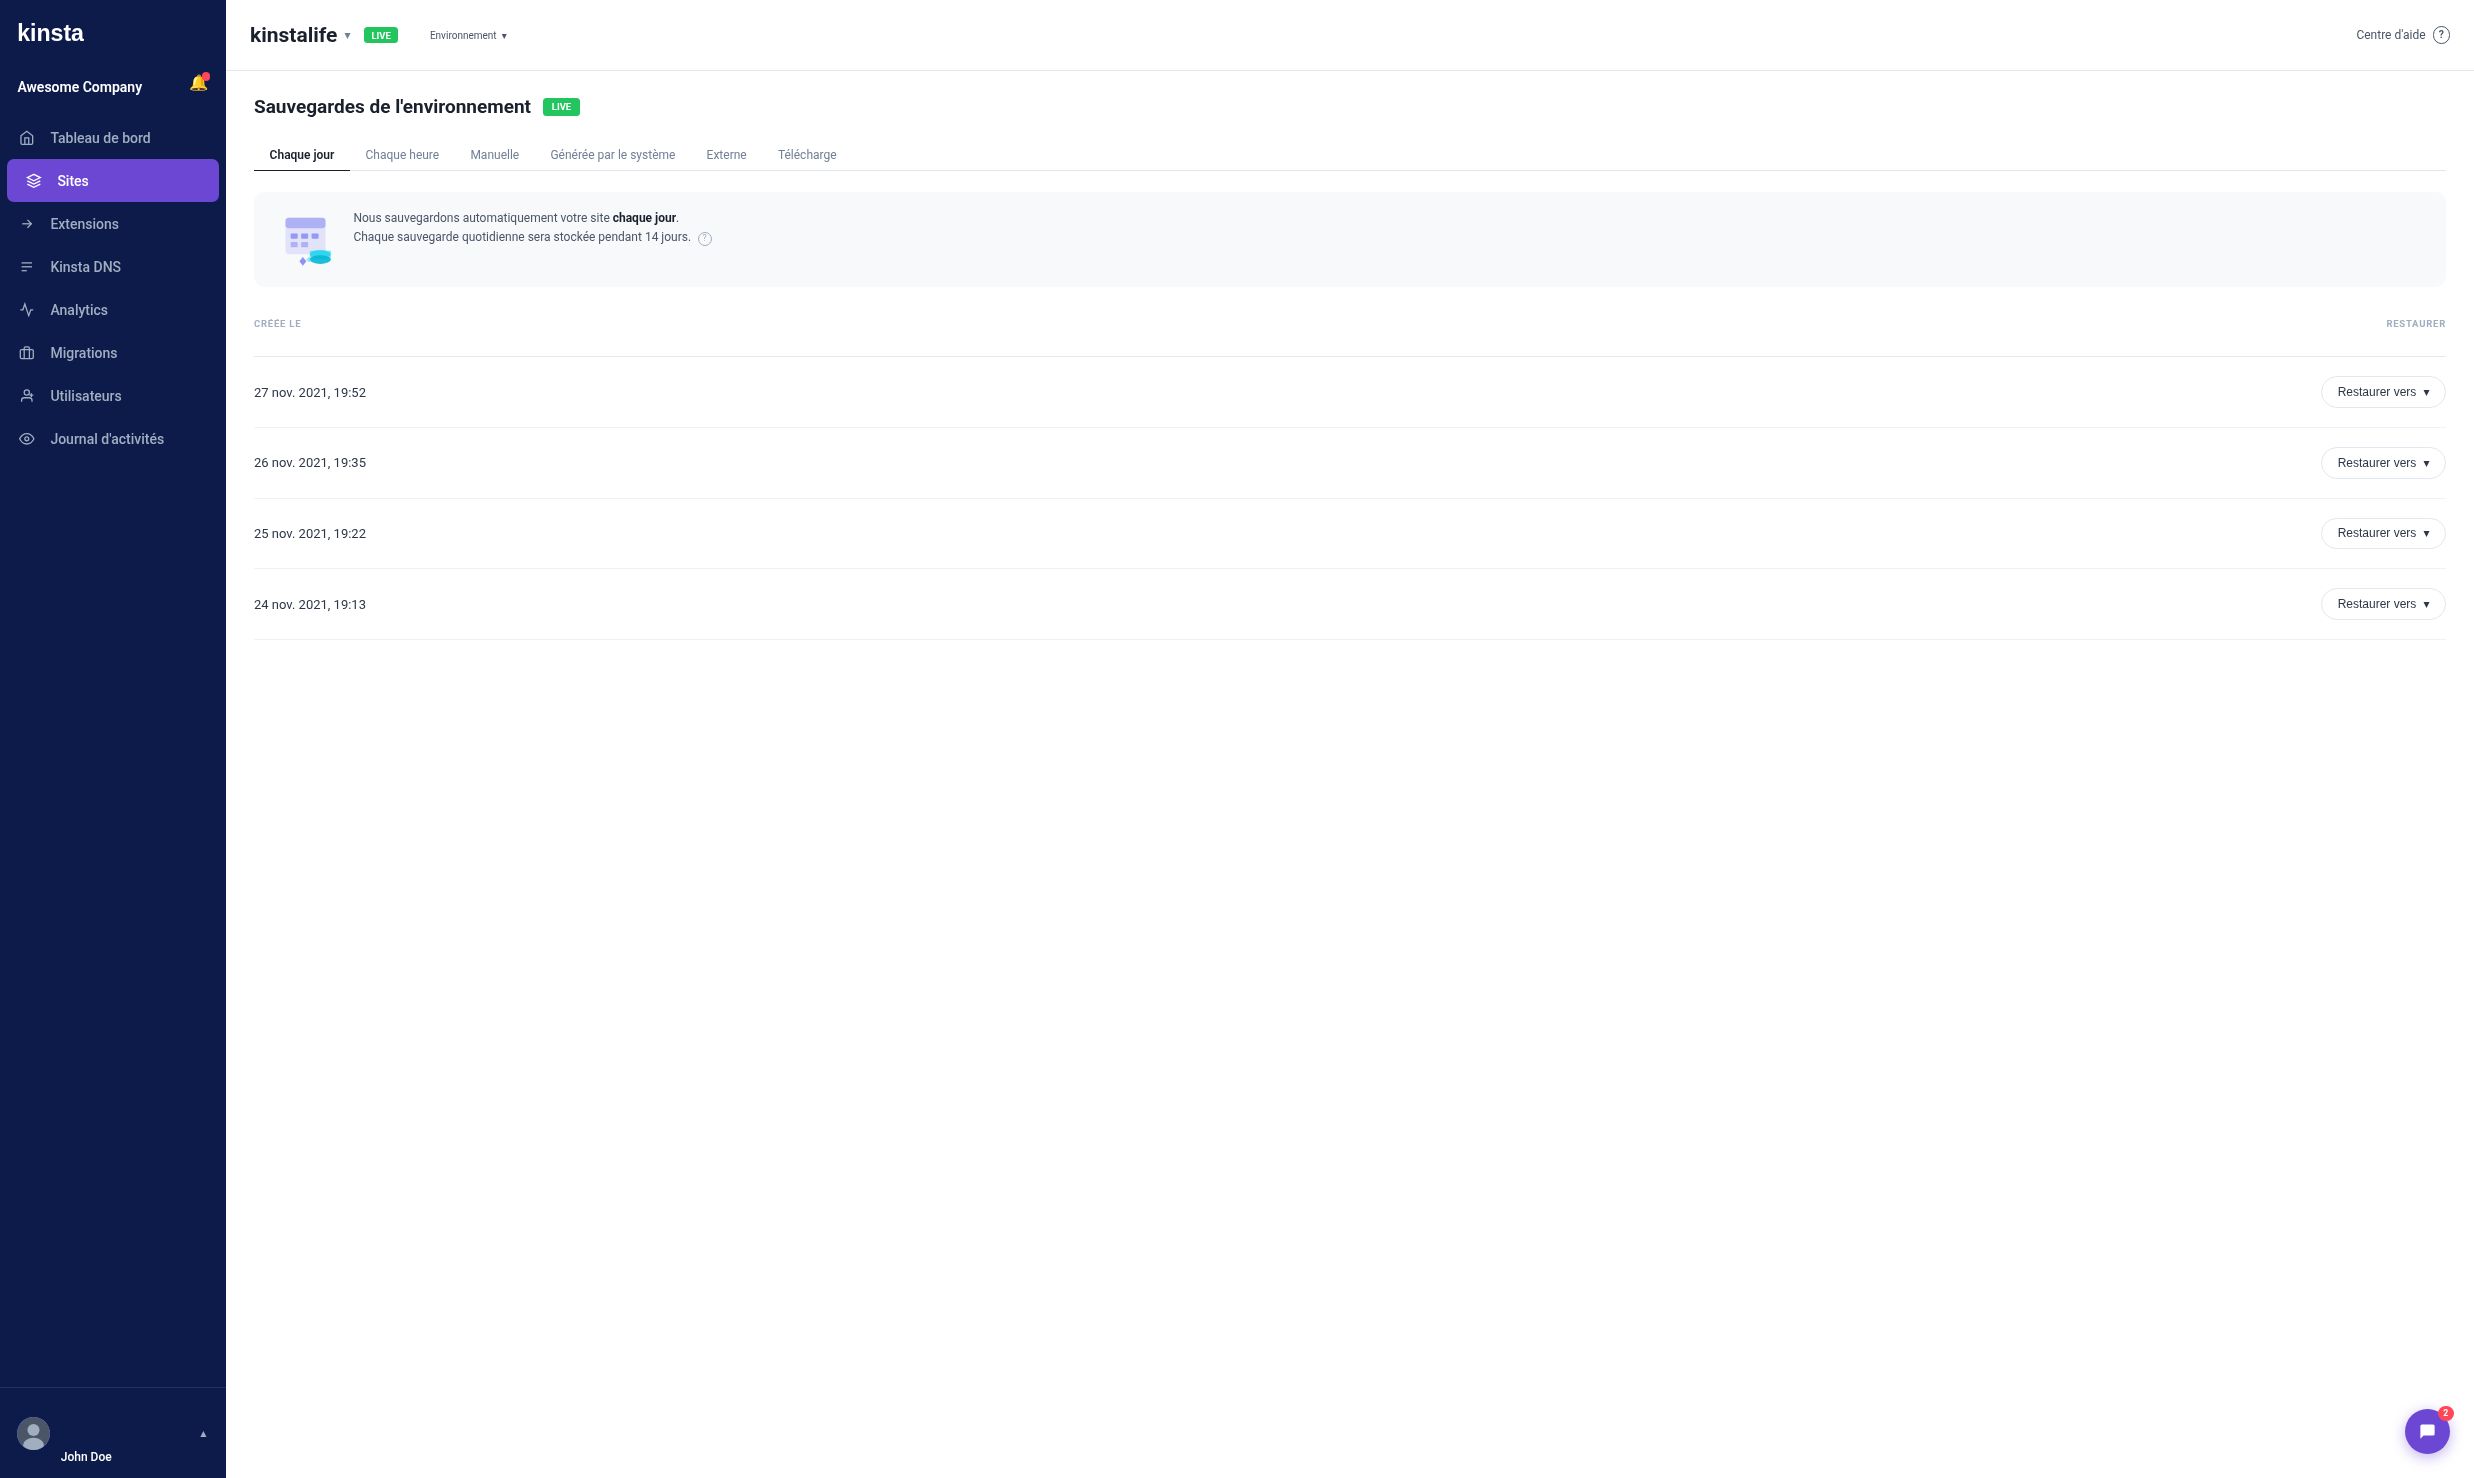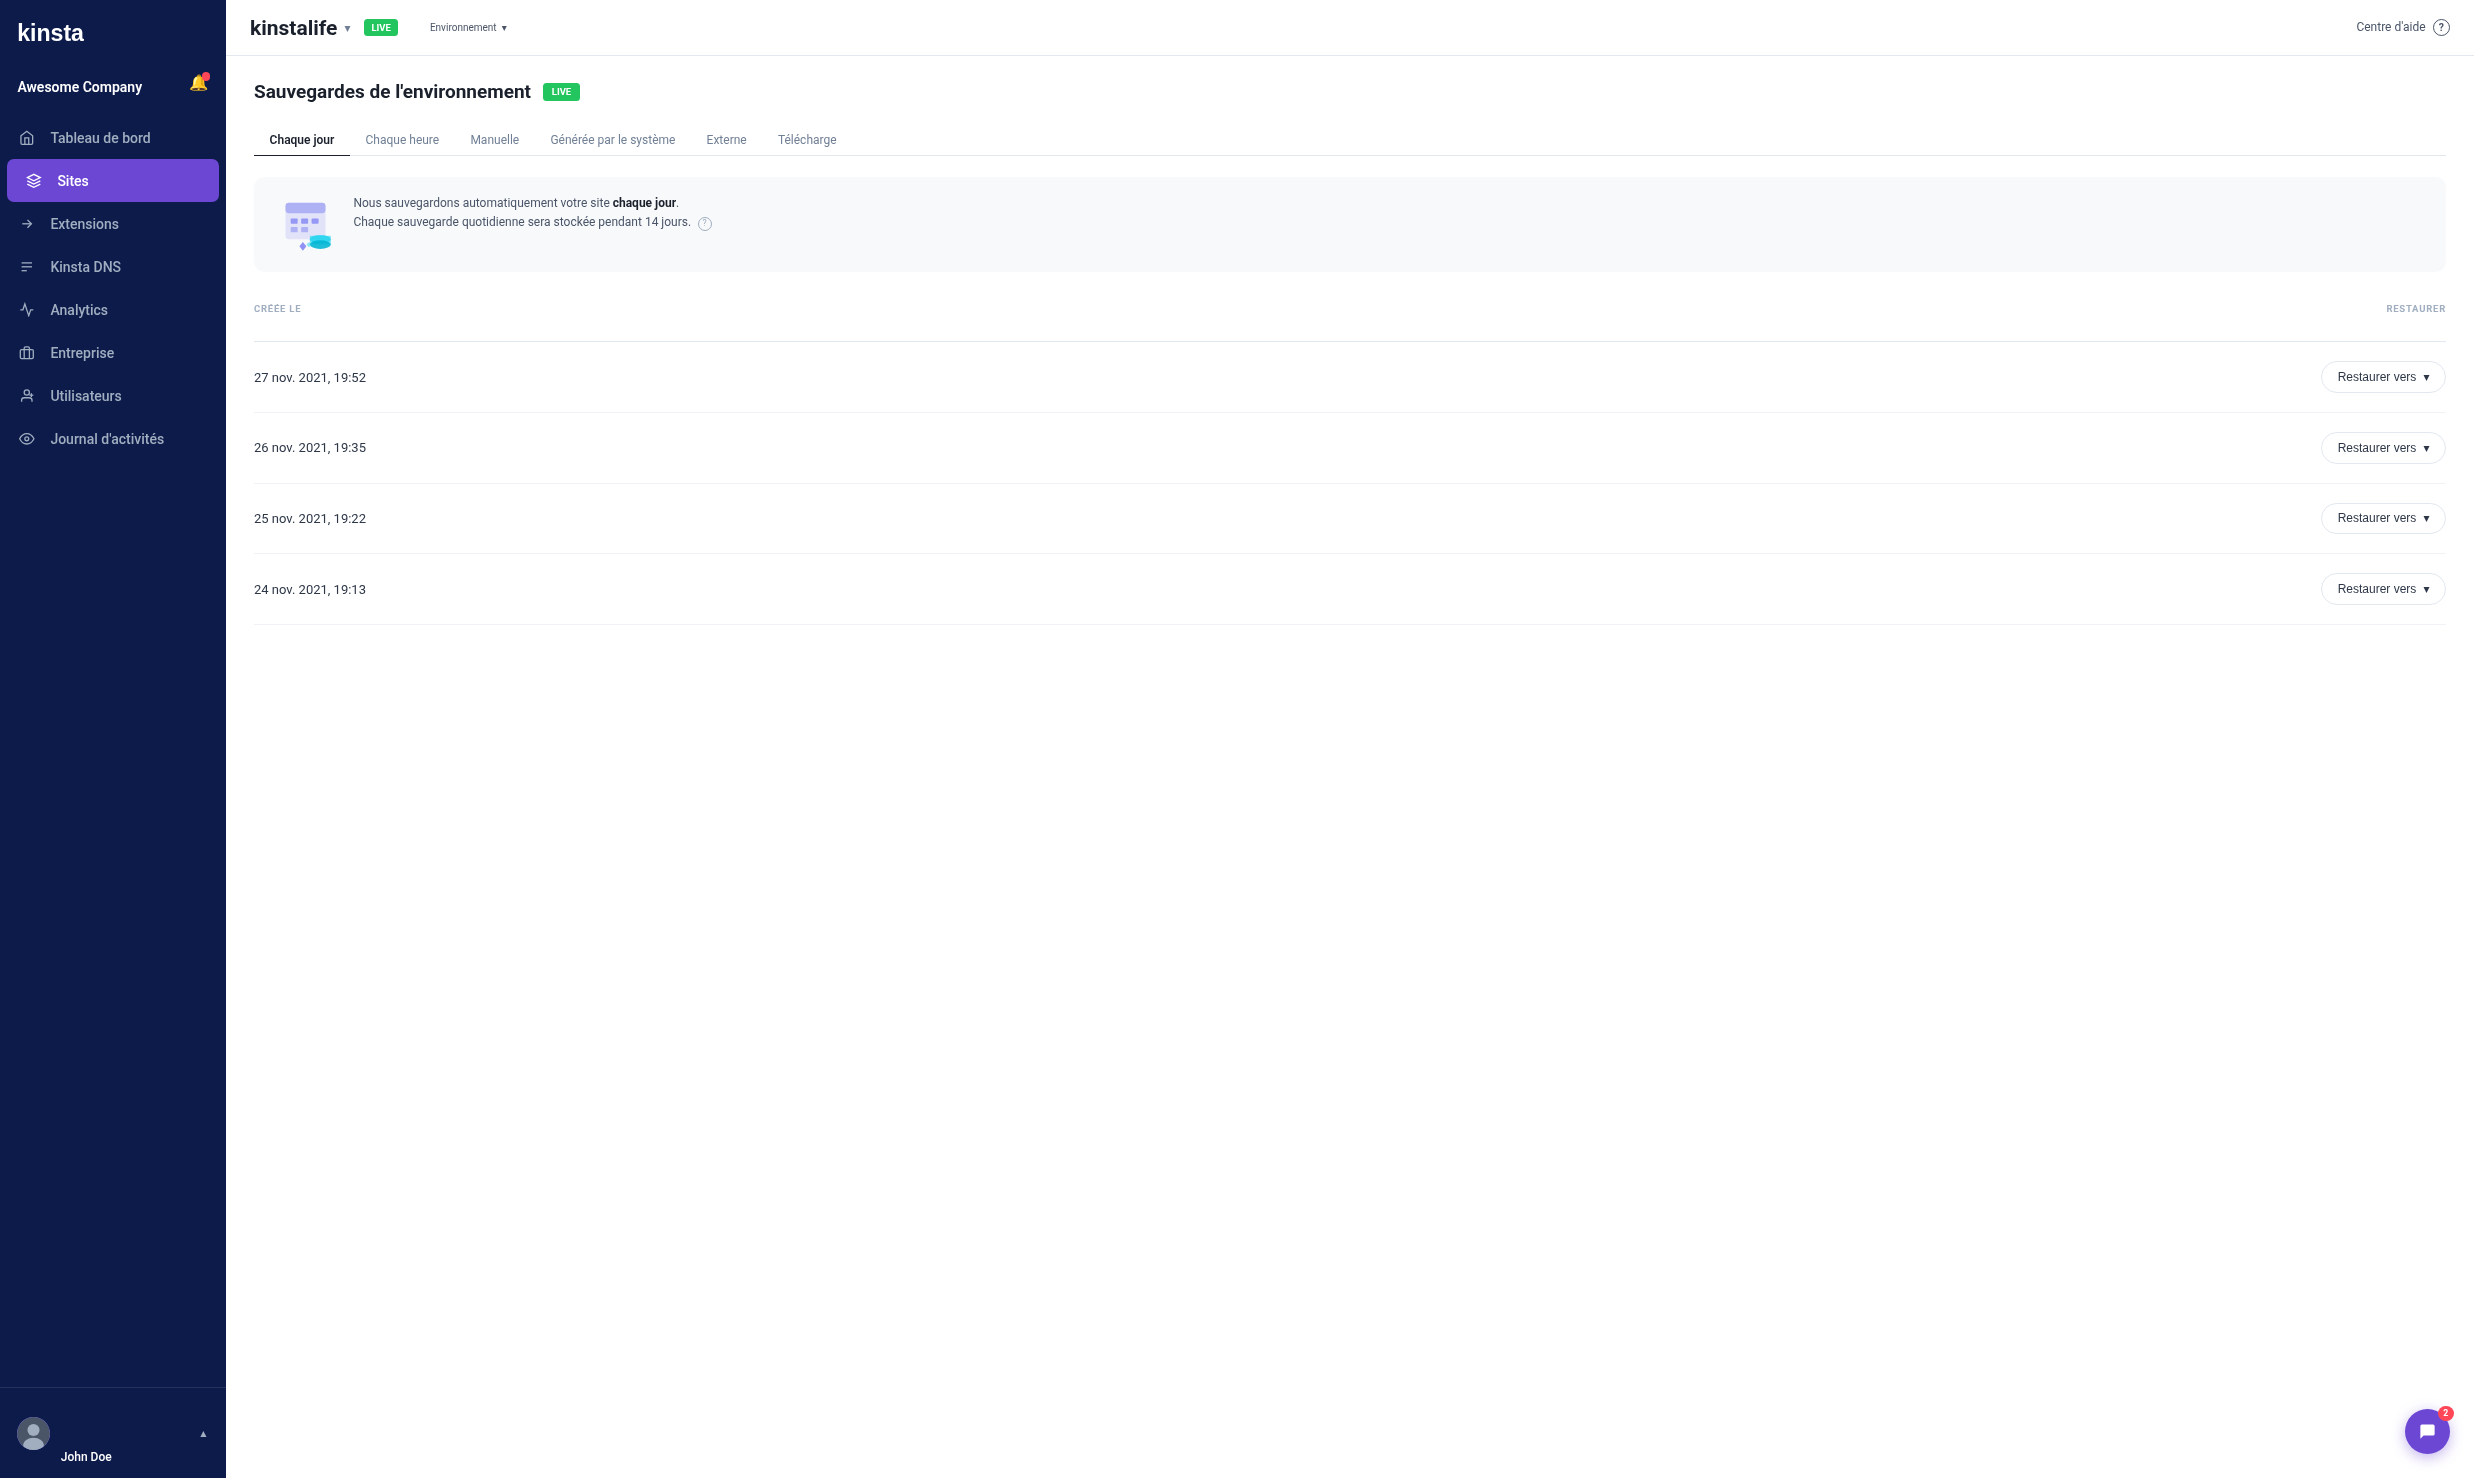--- a/index.html
+++ b/index.html
@@ -77,21 +77,21 @@
     .user-name { color: white; font-size: 12px; font-weight: 500; margin-top: 48px; }
     .chevron-up { color: #a0aec0; font-size: 10.4px; }
 
     
     .main-content { flex: 1; display: flex; flex-direction: column; overflow: hidden; }
 
     
     .topbar {
       background: white;
       padding: 0 24px;
-      height: 56px;
+      height: 71px;
       display: flex;
       align-items: center;
       justify-content: space-between;
       border-bottom: 0.9px solid #e2e8f0;
     }
     .topbar-left { display: flex; align-items: center; gap: 7px; }
     .site-name { font-size: 21px; font-weight: 700; color: #1a202c; }
     .dropdown-arrow { color: #718096; font-size: 12px; cursor: pointer; }
     .live-badge {
       background: #22c55e;
@@ -327,21 +327,21 @@
       </div>
       <span>Analytics</span>
     </div>
     <div class="nav-item">
       <div class="nav-icon">
         <svg width="15.6" height="15.6" viewBox="0 0 24 24" fill="none" stroke="currentColor" stroke-width="2">
             <rect x="2" y="7" width="20" height="14" rx="2"></rect>
             <path d="M16 21V5a2 2 0 0 0-2-2h-4a2 2 0 0 0-2 2v16"></path>
           </svg>
       </div>
-      <span>Entreprise</span>
+      <span>Migrations</span>
     </div>
     <div class="nav-item">
       <div class="nav-icon">
         <svg width="15.6" height="15.6" viewBox="0 0 24 24" fill="none" stroke="currentColor" stroke-width="2">
             <path d="M20 21v-2a4 4 0 0 0-4-4H8a4 4 0 0 0-4 4v2"></path>
             <circle cx="12" cy="7" r="4"></circle>
             <line x1="19" y1="8" x2="19" y2="14"></line>
             <line x1="22" y1="11" x2="16" y2="11"></line>
           </svg>
       </div>

